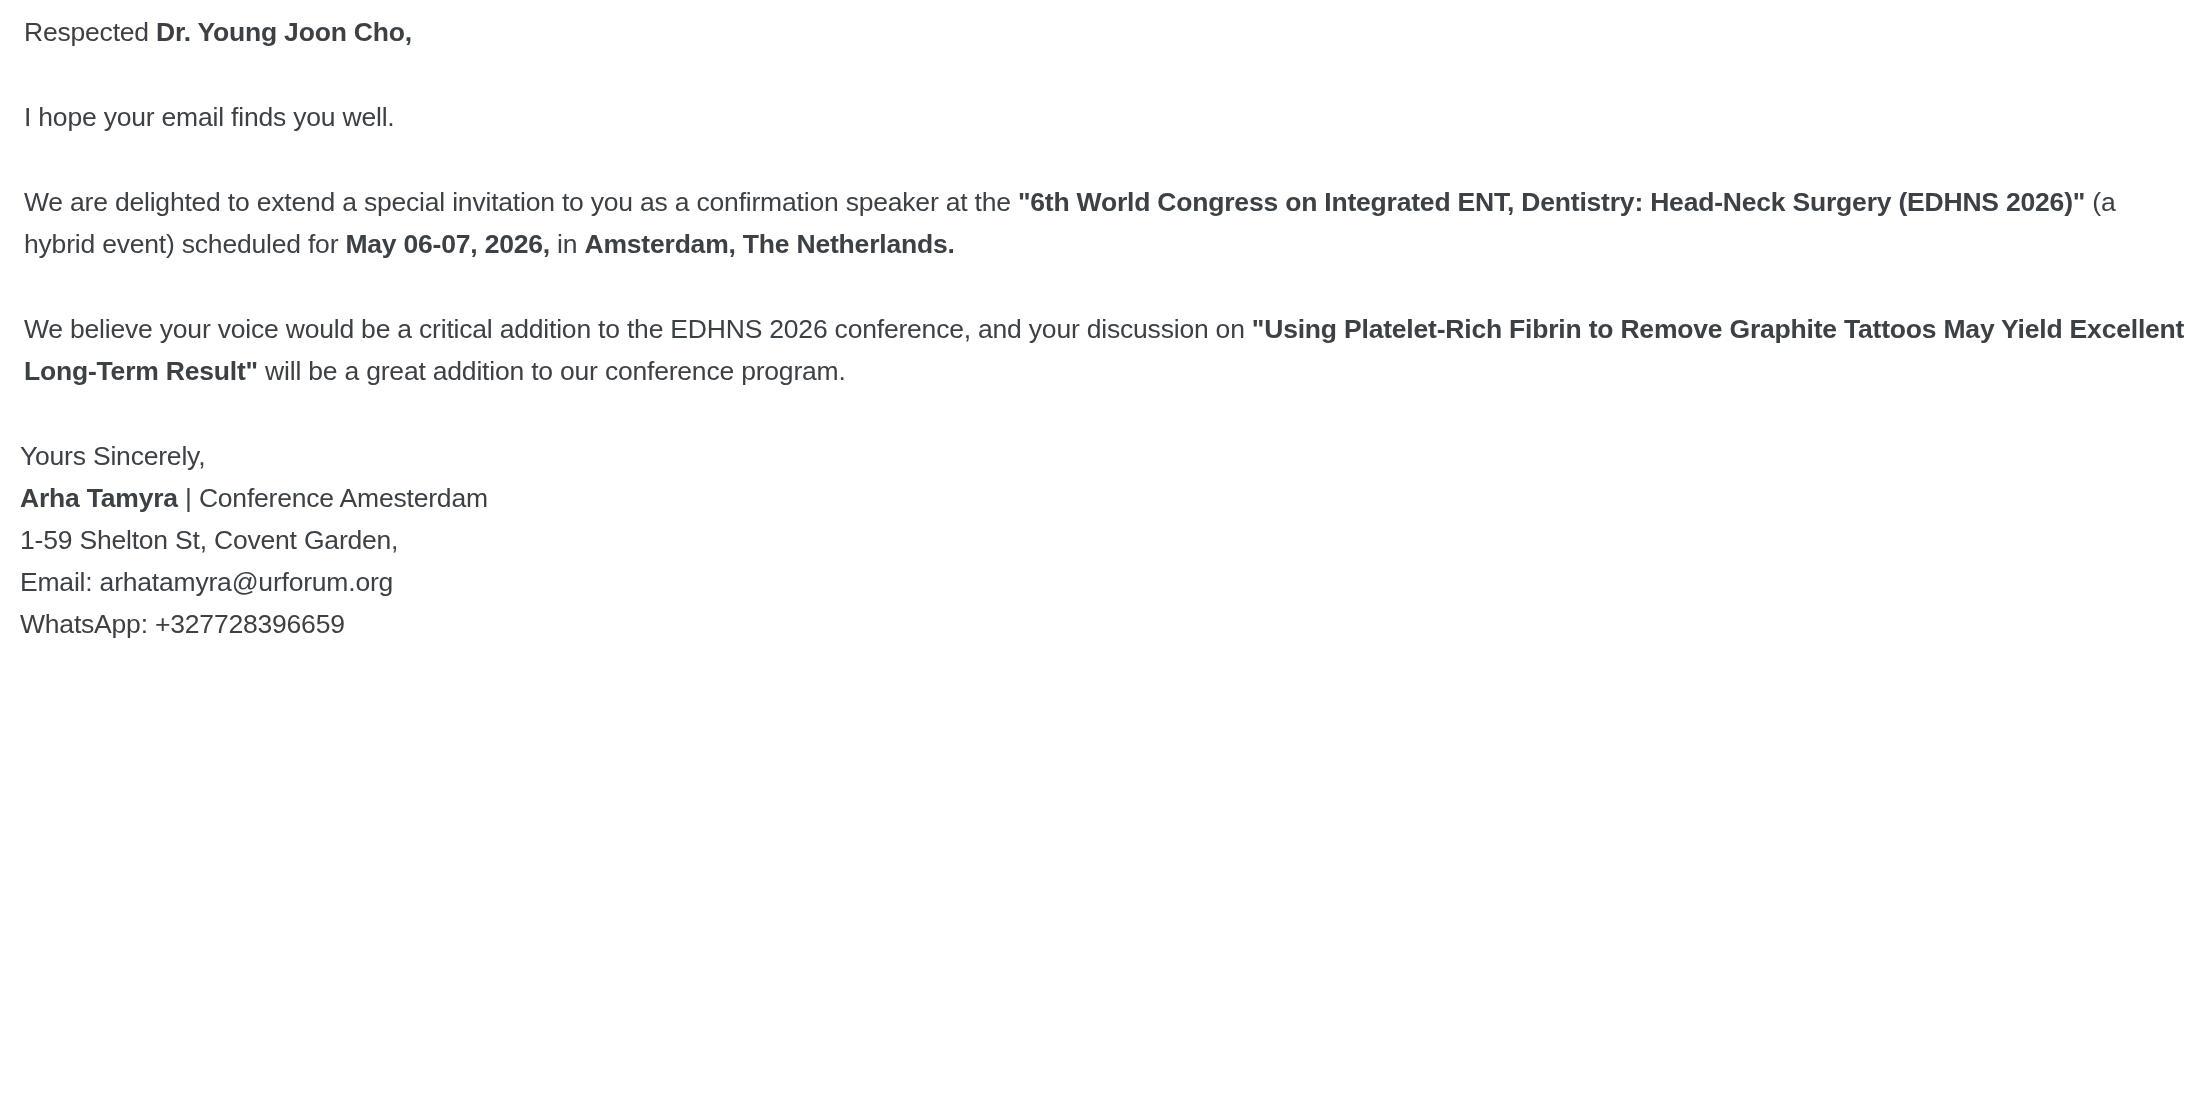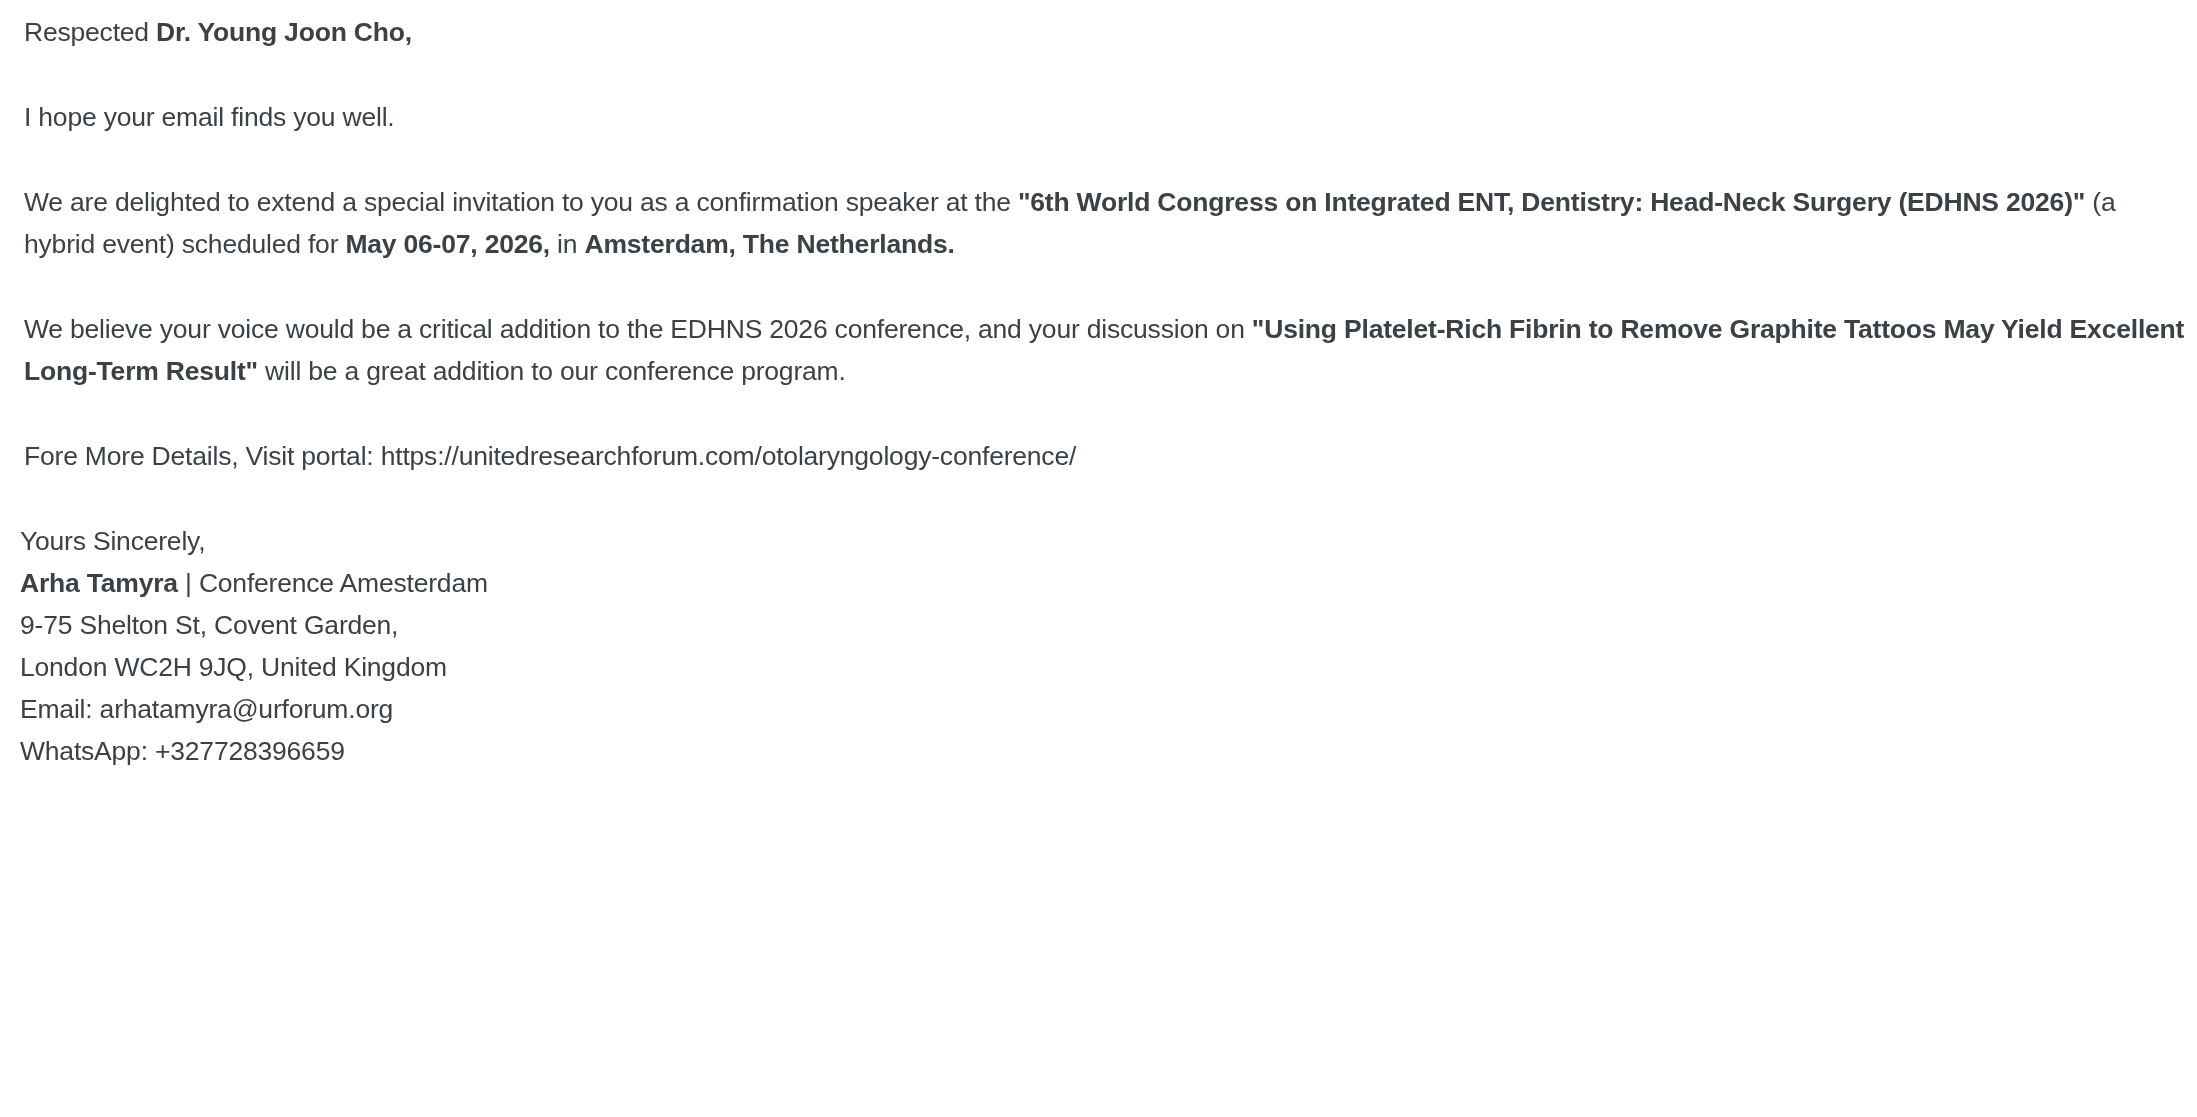--- a/index.html
+++ b/index.html
@@ -28,25 +28,23 @@
   <p><span>Respected </span><span class="b">Dr. Young Joon Cho,</span></p>
 
   <p><span>I hope your email finds you well.</span></p>
 
   <p><span>We are delighted to extend a special invitation to you as a confirmation speaker at the </span><span class="b">"6th World Congress on Integrated ENT, Dentistry: Head-Neck Surgery (EDHNS 2026)"</span><span> (a hybrid event) scheduled for </span><span class="b">May 06-07, 2026,</span><span> in </span><span class="b">Amsterdam, The Netherlands.</span></p>
 
   <p><span>We believe your voice would be a critical addition to the EDHNS 2026 conference, and your discussion on </span><span class="b">"Using Platelet-Rich Fibrin to Remove Graphite Tattoos May Yield Excellent Long-Term Result"</span><span> will be a great addition to our conference program.</span></p>
 
 
 
-  <p><span>Fore More Details, Visit portal: </span><span>https://unitedresearchforum.com/otolaryngology-conference/</span></p>
 
 
   <div>
     <div class="sig-line"><span>Yours Sincerely,</span></div>
     <div class="sig-line"><span class="b">Arha Tamyra</span><span> | </span><span>Conference Amesterdam</span></div>
-    <div class="sig-line"><span>9-75 Shelton St, Covent Garden,</span></div>
-    <div class="sig-line"><span>London WC2H 9JQ, United Kingdom</span></div>
+    <div class="sig-line"><span>1-59 Shelton St, Covent Garden,</span></div>
     <div class="sig-line"><span>Email:</span> <span>arhatamyra@urforum.org</span></div>
     <div class="sig-line"><span>WhatsApp:</span> <span>+327728396659</span></div>
   </div>
 
 </div>
 
 </body></html>

